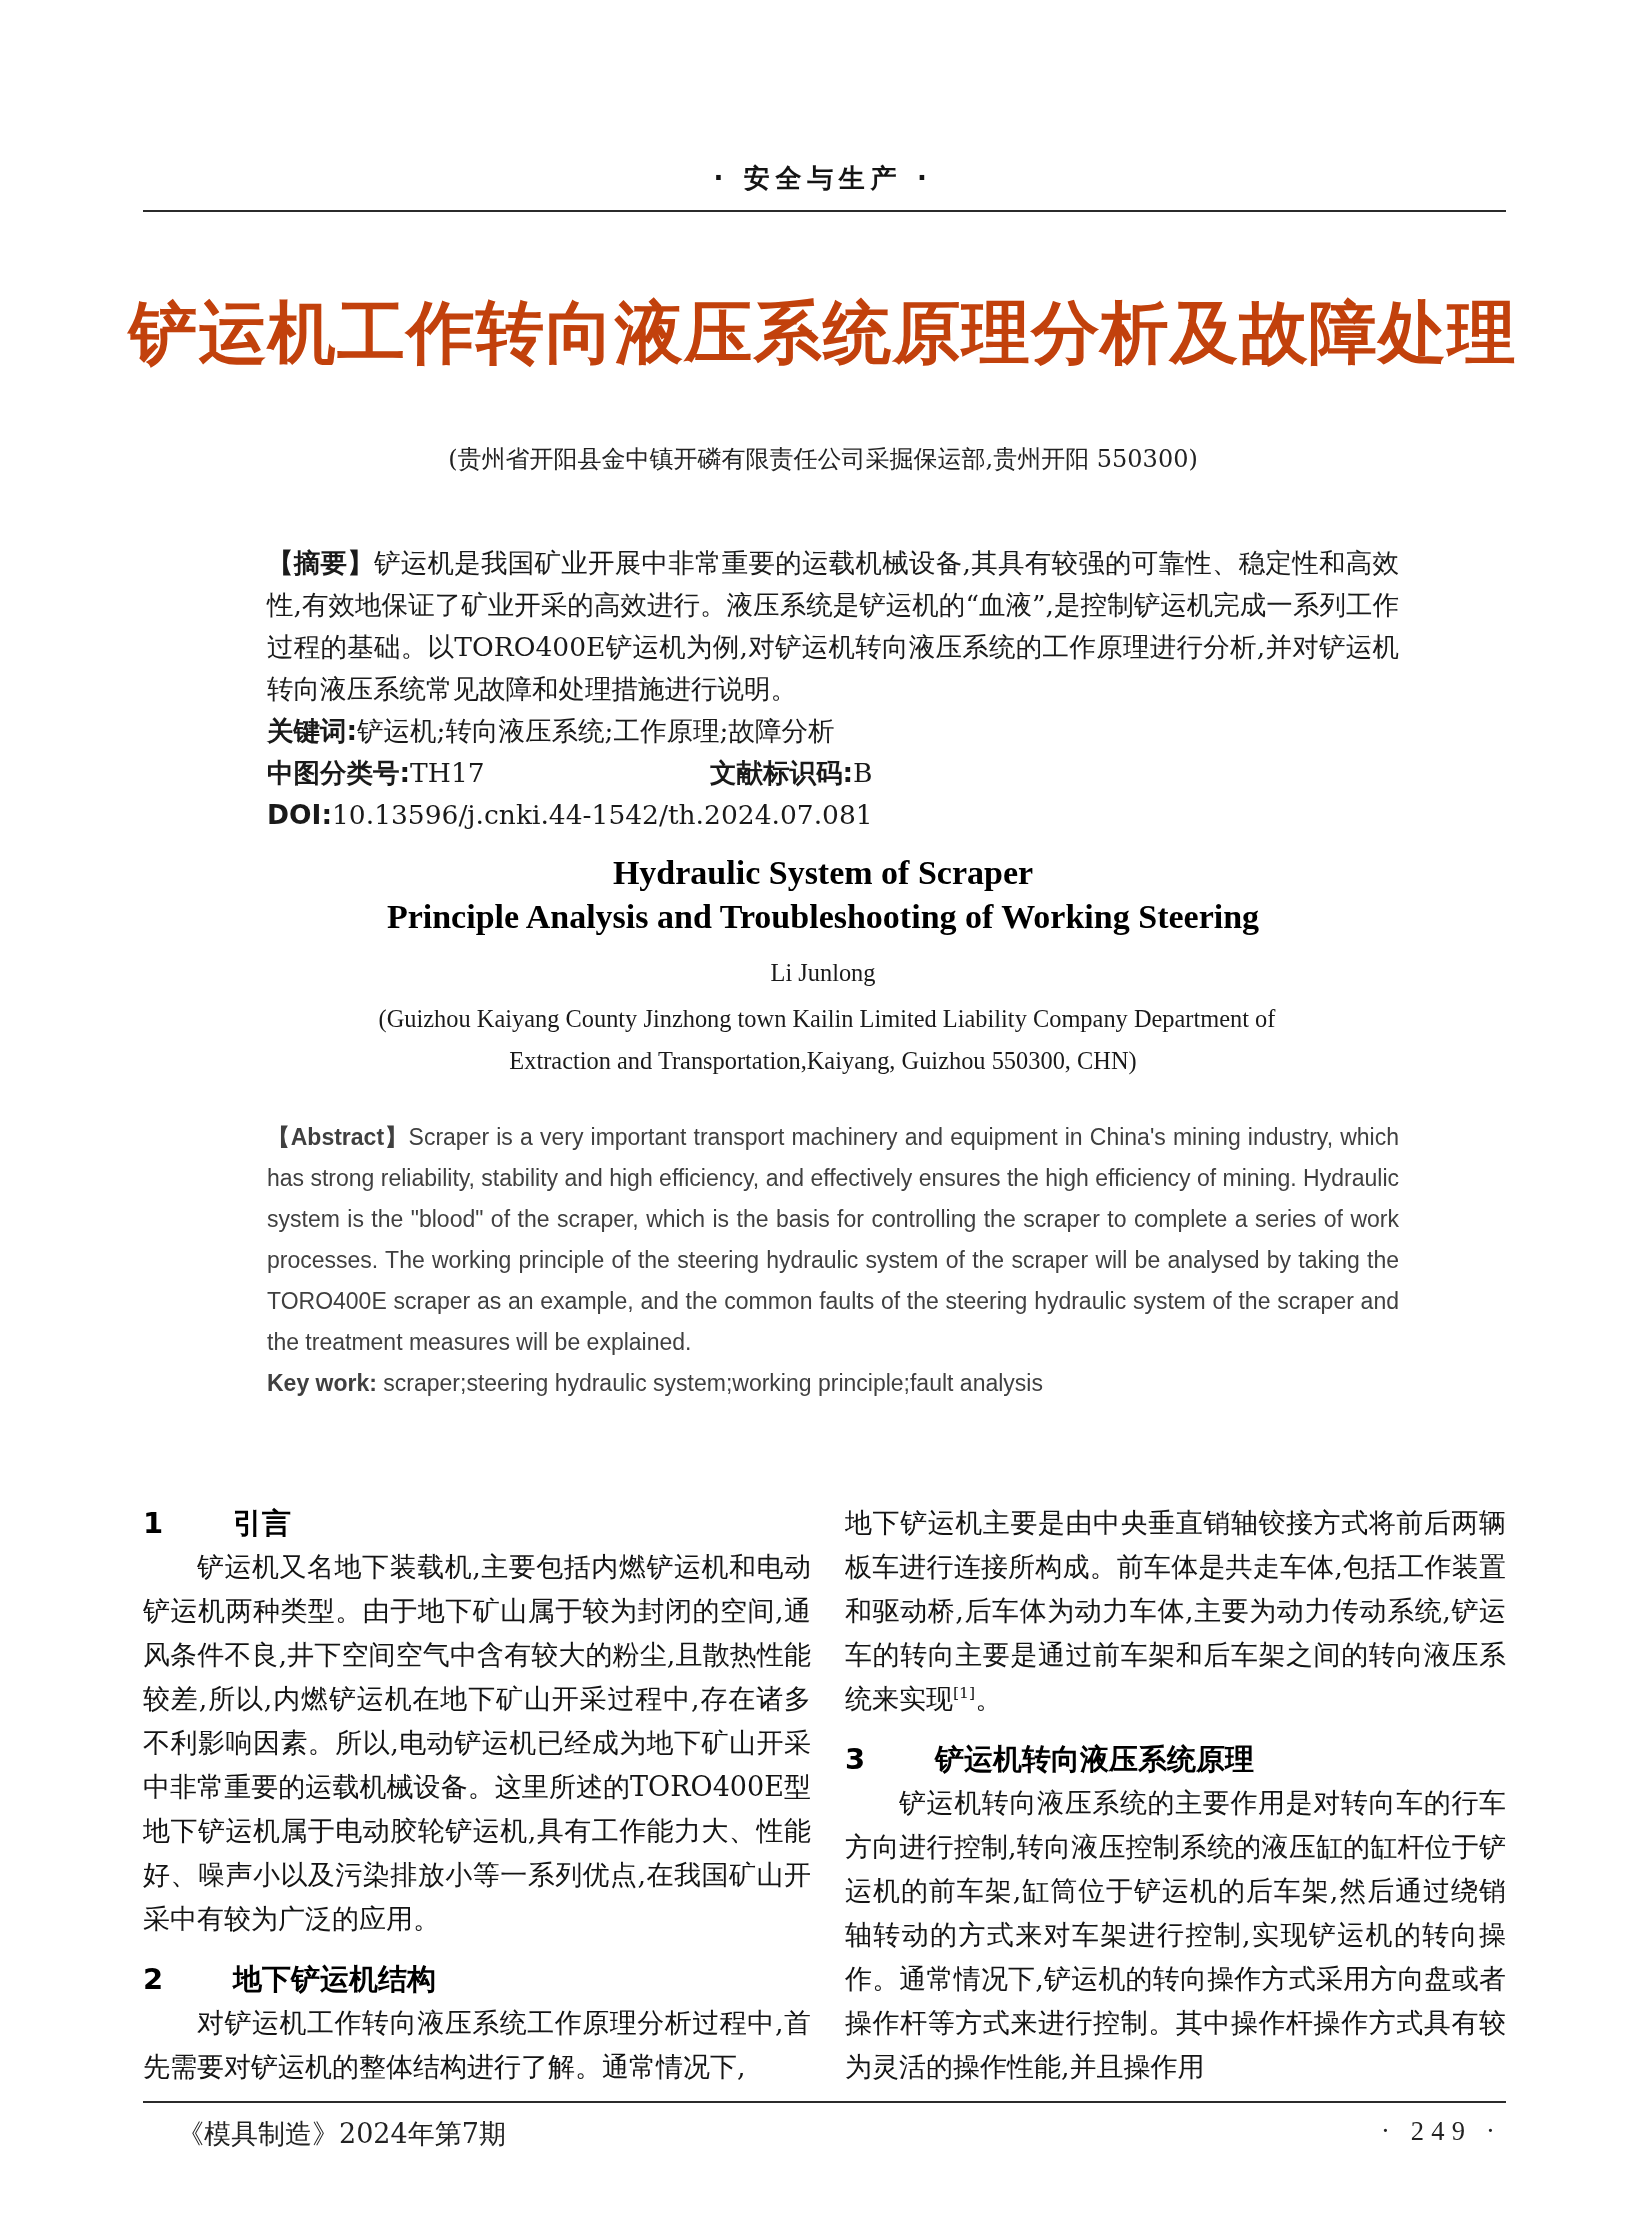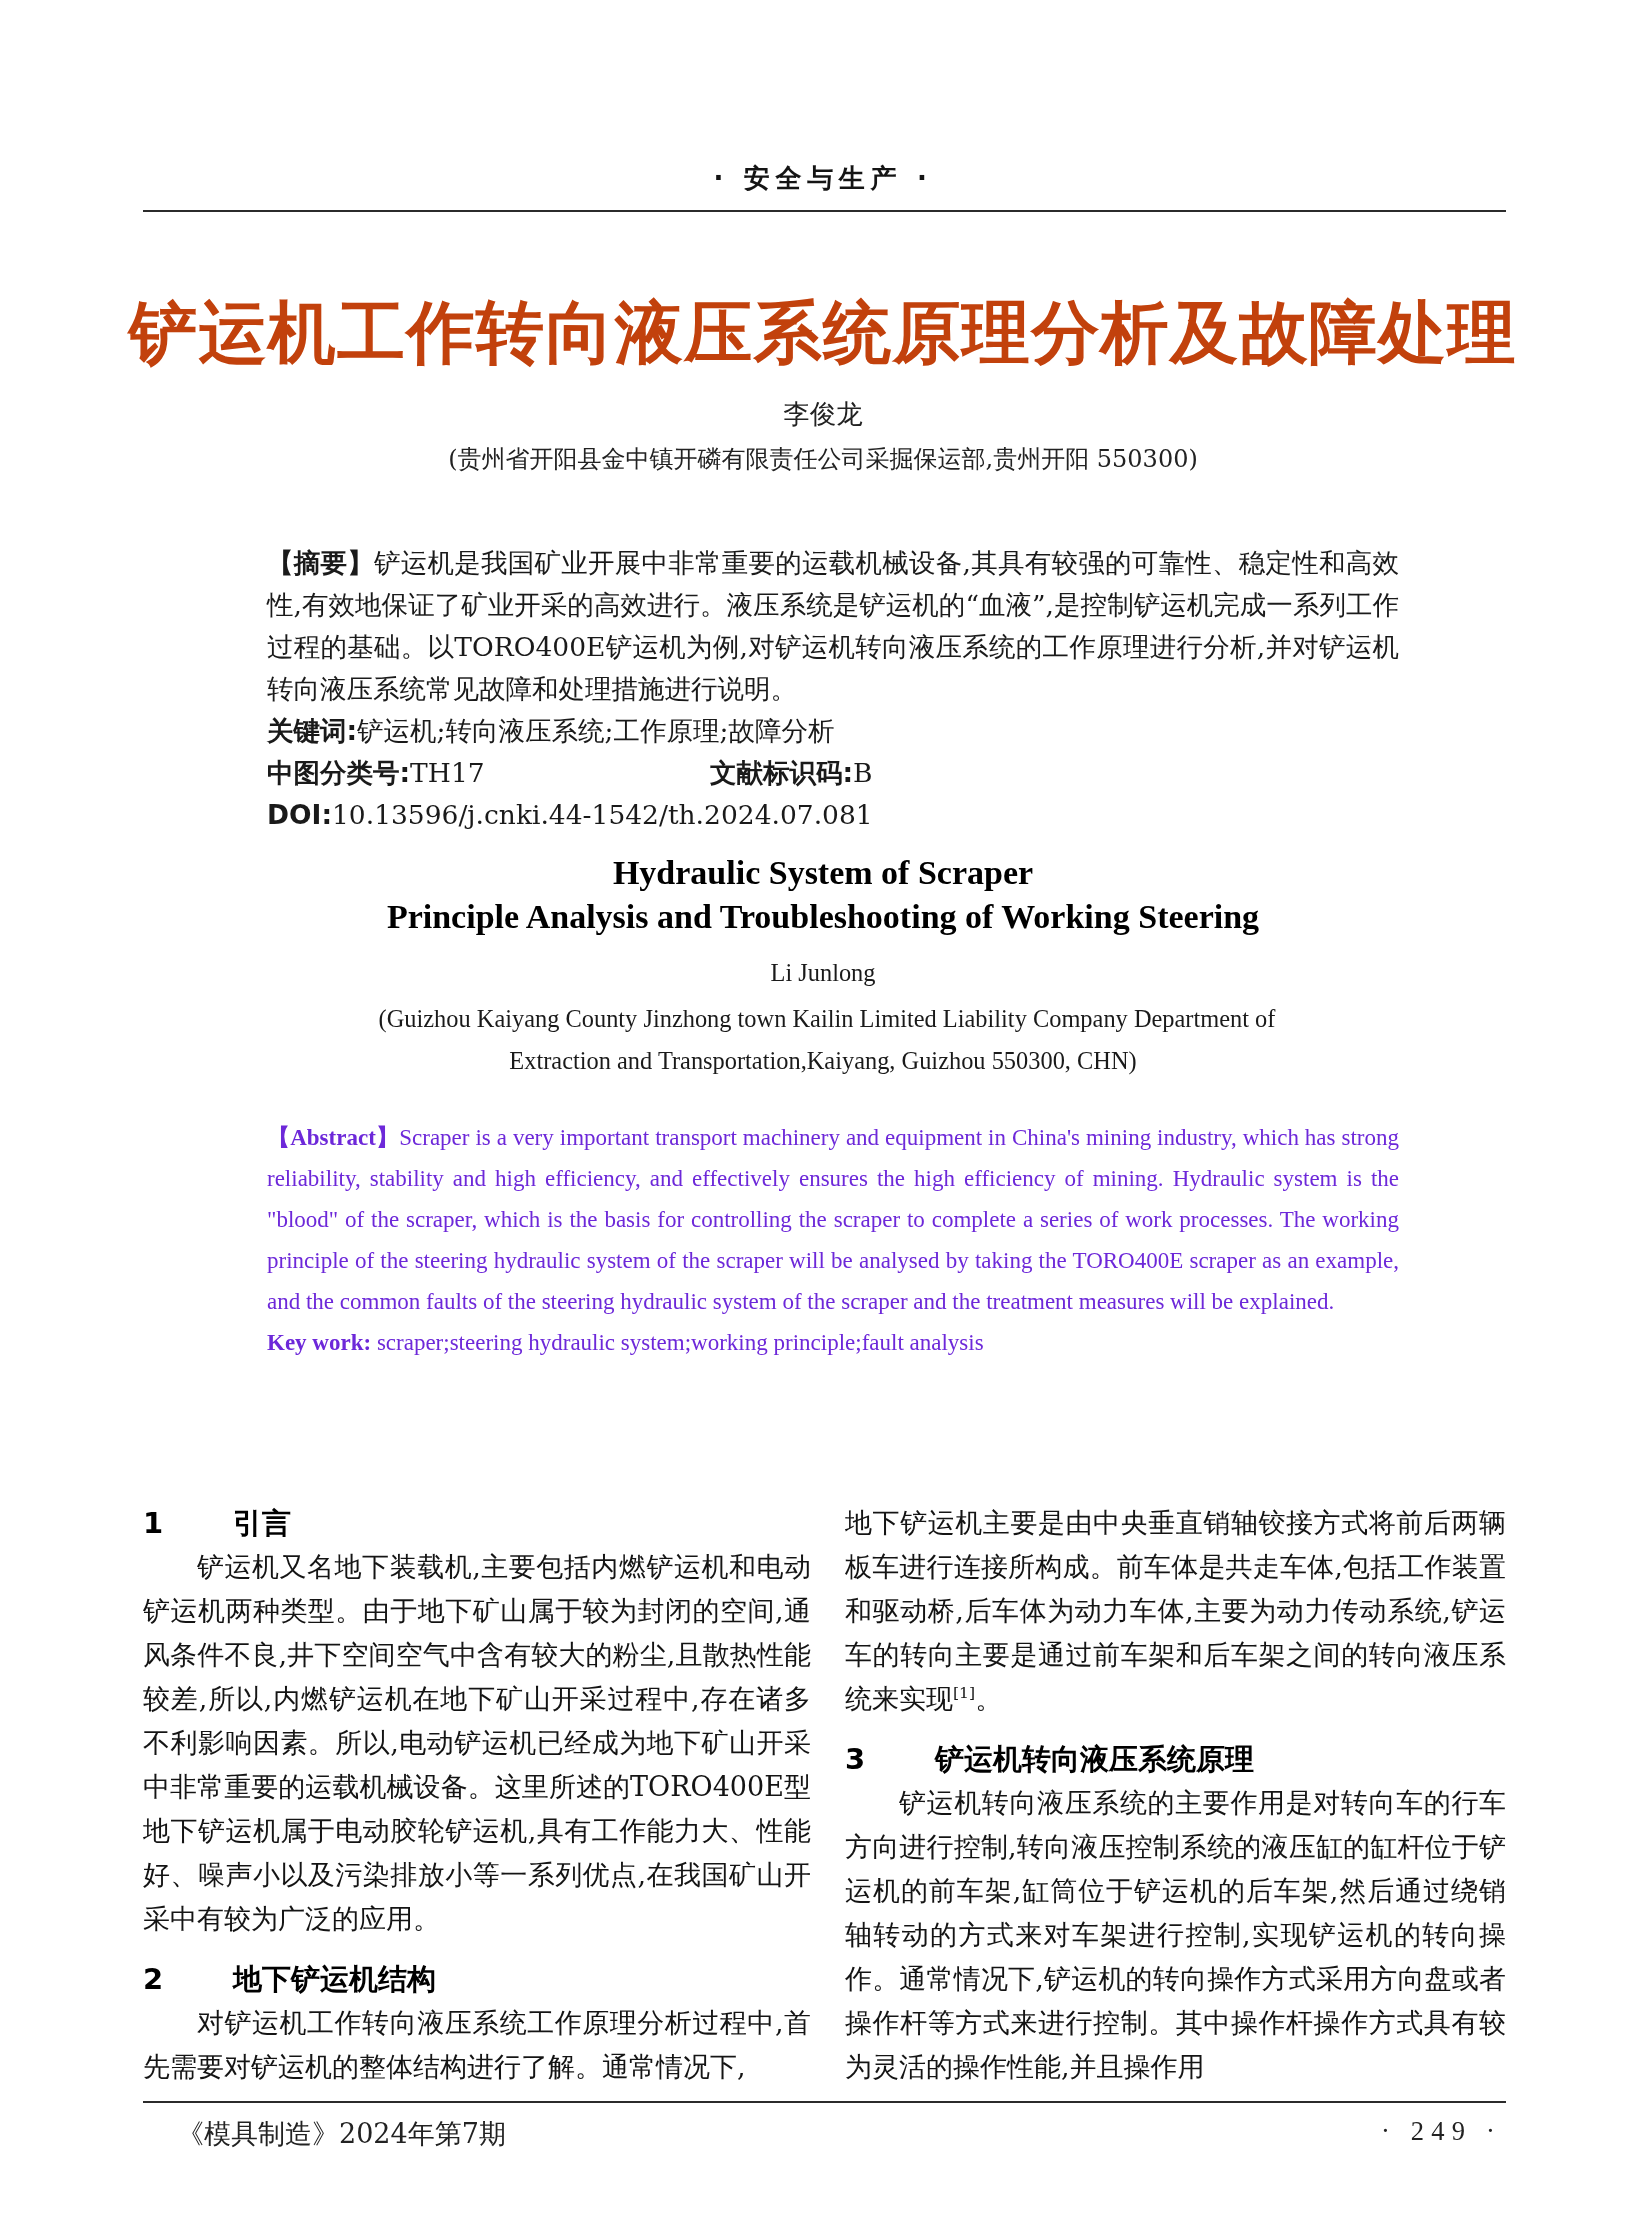--- a/index.html
+++ b/index.html
@@ -53,22 +53,22 @@
     font-family:"Liberation Serif","DejaVu Serif",serif;
   }
   .title-en {
     font-size:34px; font-weight:bold; line-height:44px; color:#000;
   }
   .author-en { margin-top:18px; font-size:24.4px; line-height:32px; }
   .affil-en-1 { margin-top:14.3px; font-size:24.4px; line-height:32px;padding-left:8px; }
   .affil-en-2 { margin-top:10px; font-size:24.4px; line-height:32px; }
   .front-en {
     position:absolute; top:1117px; left:267px; width:1132px;
-    font-family:Liberation Serif, serif;
-    font-size:23px; line-height:41px; color:#6d28d9;
+    font-family:Liberation Sans, sans-serif;
+    font-size:23px; line-height:41px; color:#404040;
   }
   .front-en .abs { text-align:justify; }
   .en-label { font-weight:bold; }
   .columns {
     position:absolute; top:1501px; left:143px; width:1364px;
     display:flex; gap:34px;
   }
   .col { font-size:27px; line-height:44px; text-align:justify; color:#141414; }
   .col-left  { width:668px; }
   .col-right { width:661px; }
@@ -96,21 +96,20 @@
 </style>
 </head>
 <body>
 
 <div class="page">
 
   <div class="running-head">· 安全与生产 ·</div>
   <div class="head-rule"></div>
 
   <h1 class="title-zh">铲运机工作转向液压系统原理分析及故障处理</h1>
-  <div class="author-zh">李俊龙</div>
   <div class="affil-zh">(贵州省开阳县金中镇开磷有限责任公司采掘保运部,贵州开阳  550300)</div>
 
   <div class="front-zh">
     <p class="abs"><span class="zh-label">【摘要】</span><span>铲运机是我国矿业开展中非常重要的运载机械设备,其具有较强的可靠性、稳定性和高效性,有效地保证了矿业开采的高效进行。液压系统是铲运机的“血液”,是控制铲运机完成一系列工作过程的基础。以TORO400E铲运机为例,对铲运机转向液压系统的工作原理进行分析,并对铲运机转向液压系统常见故障和处理措施进行说明。</span></p>
     <p><span class="zh-label">关键词:</span><span>铲运机;转向液压系统;工作原理;故障分析</span></p>
     <p><span class="clc-pair"><span class="zh-label">中图分类号:</span><span>TH17</span></span><span class="zh-label">文献标识码:</span><span>B</span></p>
     <p><span class="zh-label">DOI:</span><span>10.13596/j.cnki.44-1542/th.2024.07.081</span></p>
   </div>
 
   <div class="en-block">

